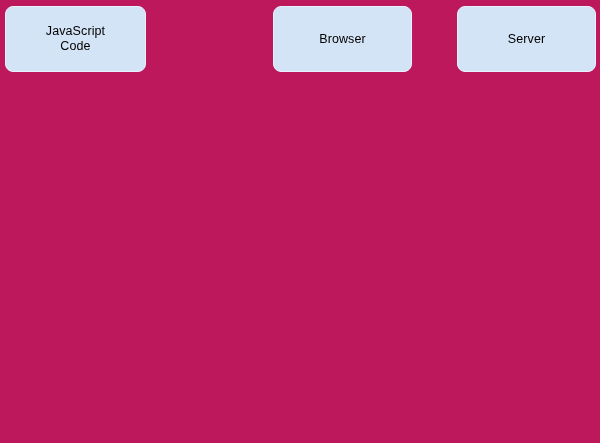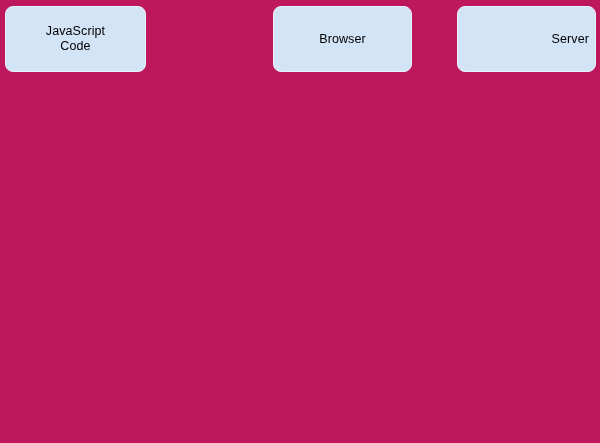--- a/index.html
+++ b/index.html
@@ -53,21 +53,20 @@
     width: 139px;
     height: 66px;
     margin-left: 45px;
   }
 
   #node-server {
     left: 457px;
     top: 6px;
     width: 139px;
     height: 66px;
-    justify-content: flex-end;
   }
 </style>
 </head>
 <body>
 
 <div id="canvas">
 
   <div class="node" id="node-javascript-code">
     <span class="node-label">JavaScript
 Code</span>

